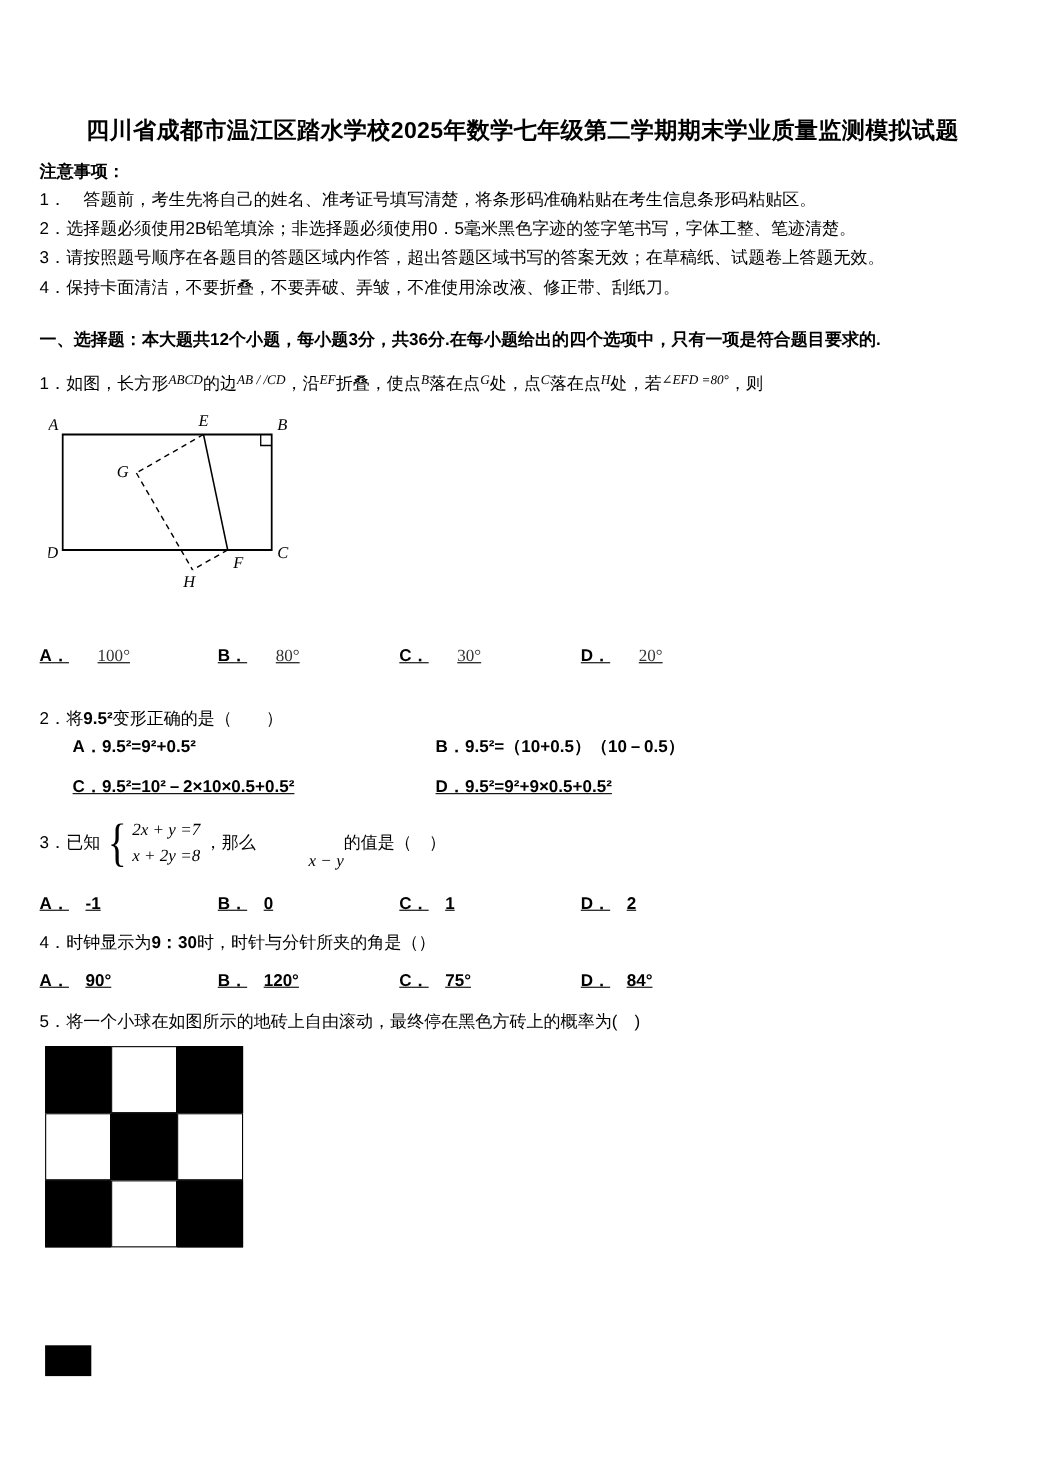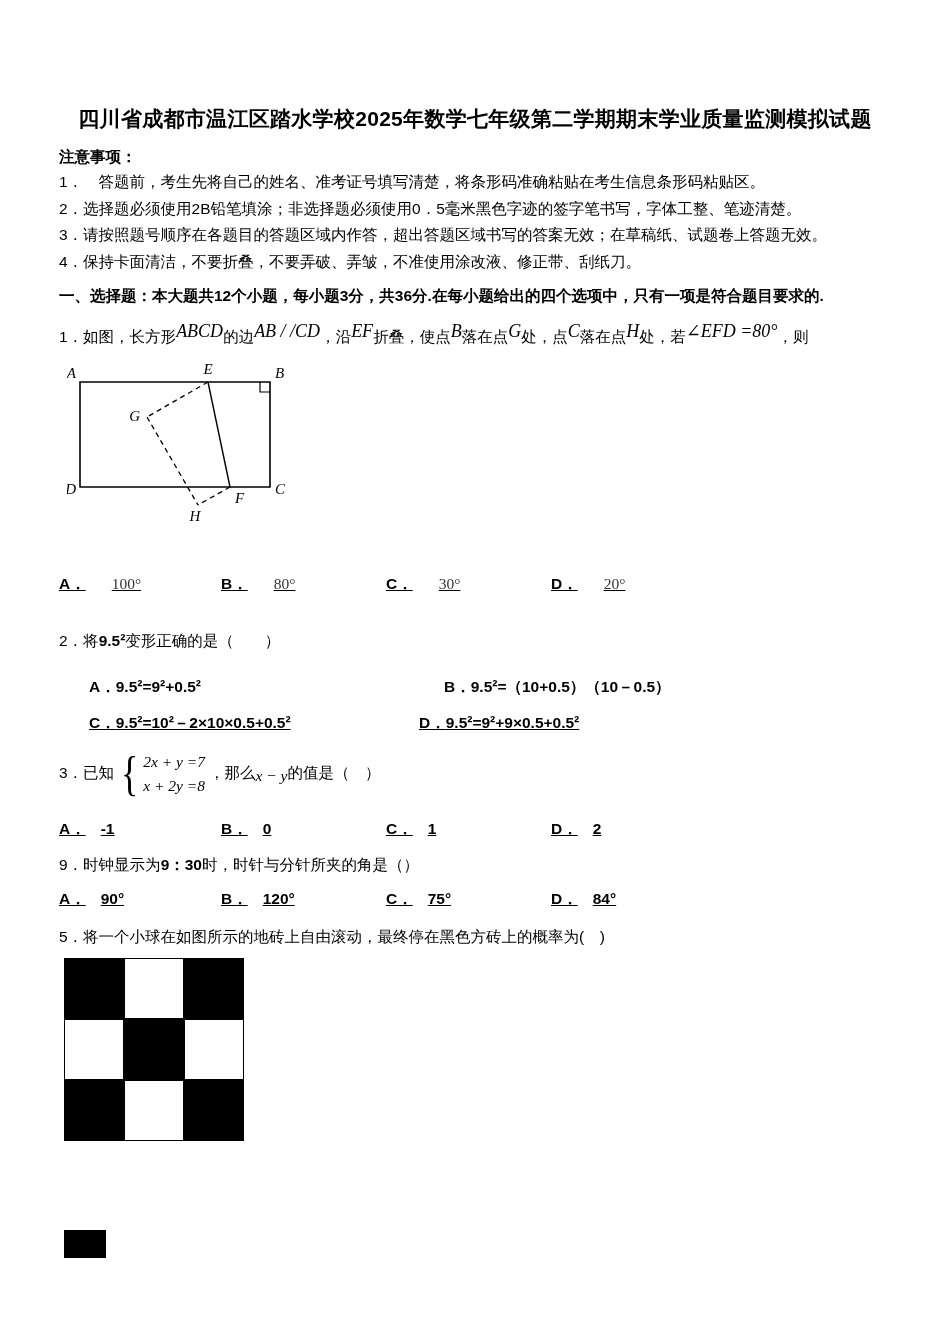--- a/index.html
+++ b/index.html
@@ -3,36 +3,36 @@
 <meta charset="utf-8">
 <style>
   * { box-sizing: border-box; }
   html, body { margin: 0; padding: 0; }
   body {
     width: 950px; height: 1344px; overflow: hidden;
     background: #ffffff; color: #000000;
     font-family: "Liberation Sans", "DejaVu Sans", sans-serif;
     font-size: 15.5px;
   }
-  .page { padding: 0 59px; }
+  .page { padding: 0 36px; }
 
   .title {
     margin: 104px 0 0 0;
     font-size: 21px; font-weight: bold;
     text-align: center; line-height: 30px;
     letter-spacing: 0.3px;
   }
   .notice-header { margin-top: 11px; font-weight: bold; line-height: 24px; }
   .note { line-height: 26.5px; }
-  .section-header { margin-top: 8px; line-height: 26px; font-weight: bold; }
+  .section-header { margin-top: 22px; line-height: 26px; font-weight: bold; }
 
   
   .m  { font-family: "Liberation Serif", "DejaVu Serif", serif; font-style: italic; }
-  .up { position: relative; top: -5px; font-size: 18px; }
-  .low{ position: relative; top: 3px; }
+  .up { position: relative; top: -5px; font-size: 12px; }
+  .low{ position: relative; top: 16px; margin-left: 48px; }
 
   .q-stem { line-height: 30px; }
   .q1-line1 { margin-top: 12px; }
   .q1-line2 { margin-top: 22px; line-height: 26px; }
 
   .figure-wrap { margin-top: 6px; margin-left: 8px; }
   .figure-wrap svg { display: block; }
   .fig-label { font-family: "Liberation Serif", "DejaVu Serif", serif; font-style: italic; font-size: 15px; }
 
   .optgrid4 { display: grid; grid-template-columns: 162px 165px 165px 1fr; line-height: 26px; text-decoration: underline; }
@@ -41,21 +41,21 @@
   .gap-sm .letter { margin-right: 15px; }
   .deg { font-family: "Liberation Serif", "DejaVu Serif", serif; color: #333333; }
   .bv  { font-weight: bold; }
 
   .q1-opts { margin-top: 33px; }
 
   .q2-stem { margin-top: 31px; line-height: 26px; }
   .optgrid2 { display: grid; grid-template-columns: 330px 1fr; margin-left: 30px; line-height: 26px; }
   .optgrid2 .formula { font-weight: bold; }
   .row-gap { margin-top: 10px; text-decoration: underline; }
-  .q2-rows { margin-top: 20px; gap: 25px; }
+  .q2-rows { margin-top: 0; }
 
   .q3-stem { margin-top: 14px; }
   .system { display: inline-flex; align-items: center; vertical-align: middle; margin: 0 4px; }
   .brace { font-family: "Liberation Serif", "DejaVu Serif", serif; font-size: 48px; font-weight: 400; line-height: 1; transform: scaleX(0.75); display: inline-block; }
   .eqs { display: inline-flex; flex-direction: column; line-height: 24px; margin-left: 2px; }
   .q3-opts { margin-top: 18px; }
 
   .q4-stem { margin-top: 10px; line-height: 26px; }
   .q4-opts { margin-top: 8px; }
   .q5-stem { margin-top: 12px; line-height: 26px; }
@@ -140,21 +140,21 @@
       </span><span>，那么</span><span class="m low">x − y</span><span>的值是（　）</span>
   </div>
   <div class="optgrid4 q3-opts gap-sm">
     <span class="opt"><span class="letter">A．</span><span class="bv">-1</span></span>
     <span class="opt"><span class="letter">B．</span><span class="bv">0</span></span>
     <span class="opt"><span class="letter">C．</span><span class="bv">1</span></span>
     <span class="opt"><span class="letter">D．</span><span class="bv">2</span></span>
   </div>
 
   <div class="q4-stem">
-    <span>9．时钟显示为</span><span class="bold">9：30</span><span>时，时针与分针所夹的角是（）</span>
+    <span>4．时钟显示为</span><span class="bold">9：30</span><span>时，时针与分针所夹的角是（）</span>
   </div>
   <div class="optgrid4 q4-opts gap-sm">
     <span class="opt"><span class="letter">A．</span><span class="bv">90°</span></span>
     <span class="opt"><span class="letter">B．</span><span class="bv">120°</span></span>
     <span class="opt"><span class="letter">C．</span><span class="bv">75°</span></span>
     <span class="opt"><span class="letter">D．</span><span class="bv">84°</span></span>
   </div>
 
   <div class="q5-stem">5．将一个小球在如图所示的地砖上自由滚动，最终停在黑色方砖上的概率为(　)</div>
 

